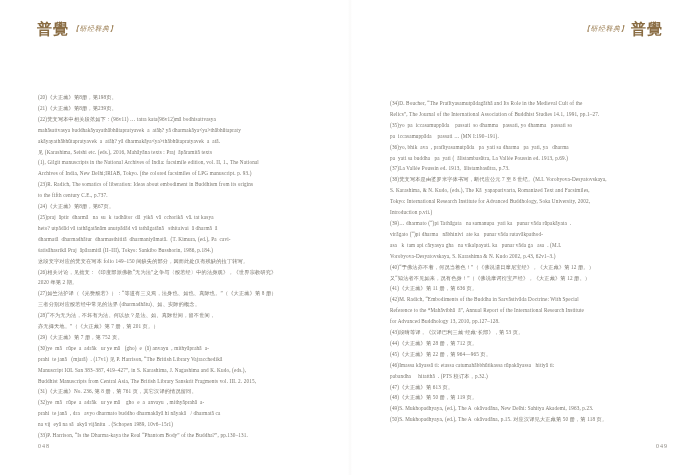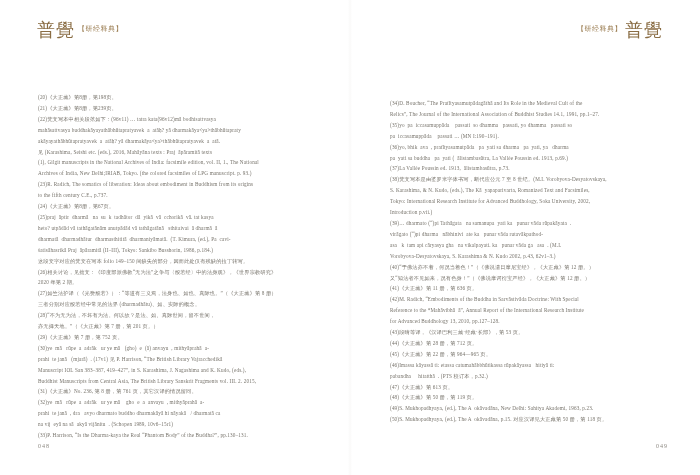--- a/index.html
+++ b/index.html
@@ -8,27 +8,27 @@
     width:700px;height:475px;
     background:#ffffff;
     overflow:hidden;
     font-family:"Liberation Serif","DejaVu Serif",serif;
   }
   
   .hdr{position:absolute;top:21px;display:flex;align-items:flex-start;gap:3px;}
   .hdr-left{left:37px;}
   .hdr-right{right:37px;}
   .hdr-title{
-    font-size:18px;font-weight:normal;letter-spacing:1px;
+    font-size:15px;font-weight:bold;letter-spacing:1px;
     color:#8a6d44;line-height:17px;
     font-family:"DejaVu Serif","Liberation Serif",serif;
   }
   .hdr-sub{
     font-size:7px;color:#9a7c50;line-height:9px;margin-top:4px;
-    letter-spacing:0.5px;white-space:pre;
+    letter-spacing:0.5px;white-space:pre;font-style:italic;
   }
   
   .col{position:absolute;color:#77736b;}
   .col-left{left:38px;top:92px;width:306px;}
   .col-right{left:390px;top:98px;width:280px;}
   .fn-line{
     font-size:5.2px;
     line-height:10.9px;
     white-space:pre;          
     overflow:hidden;

